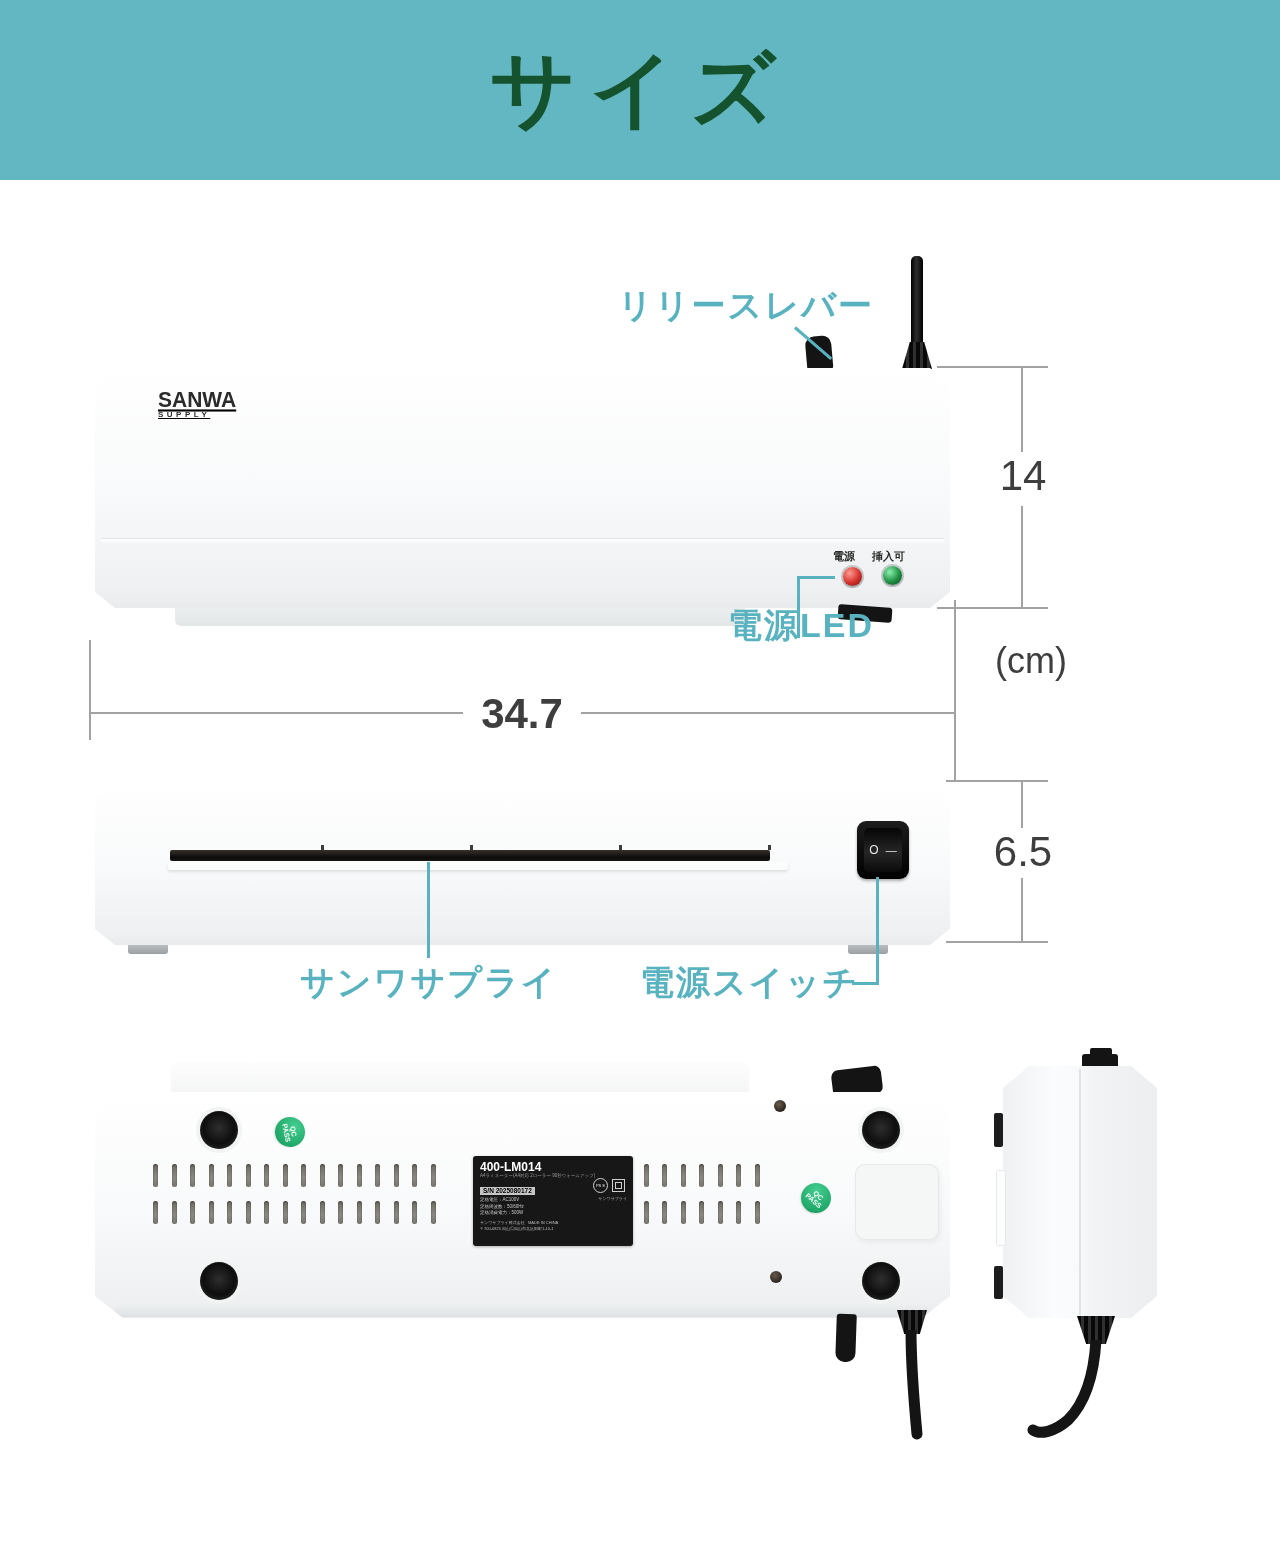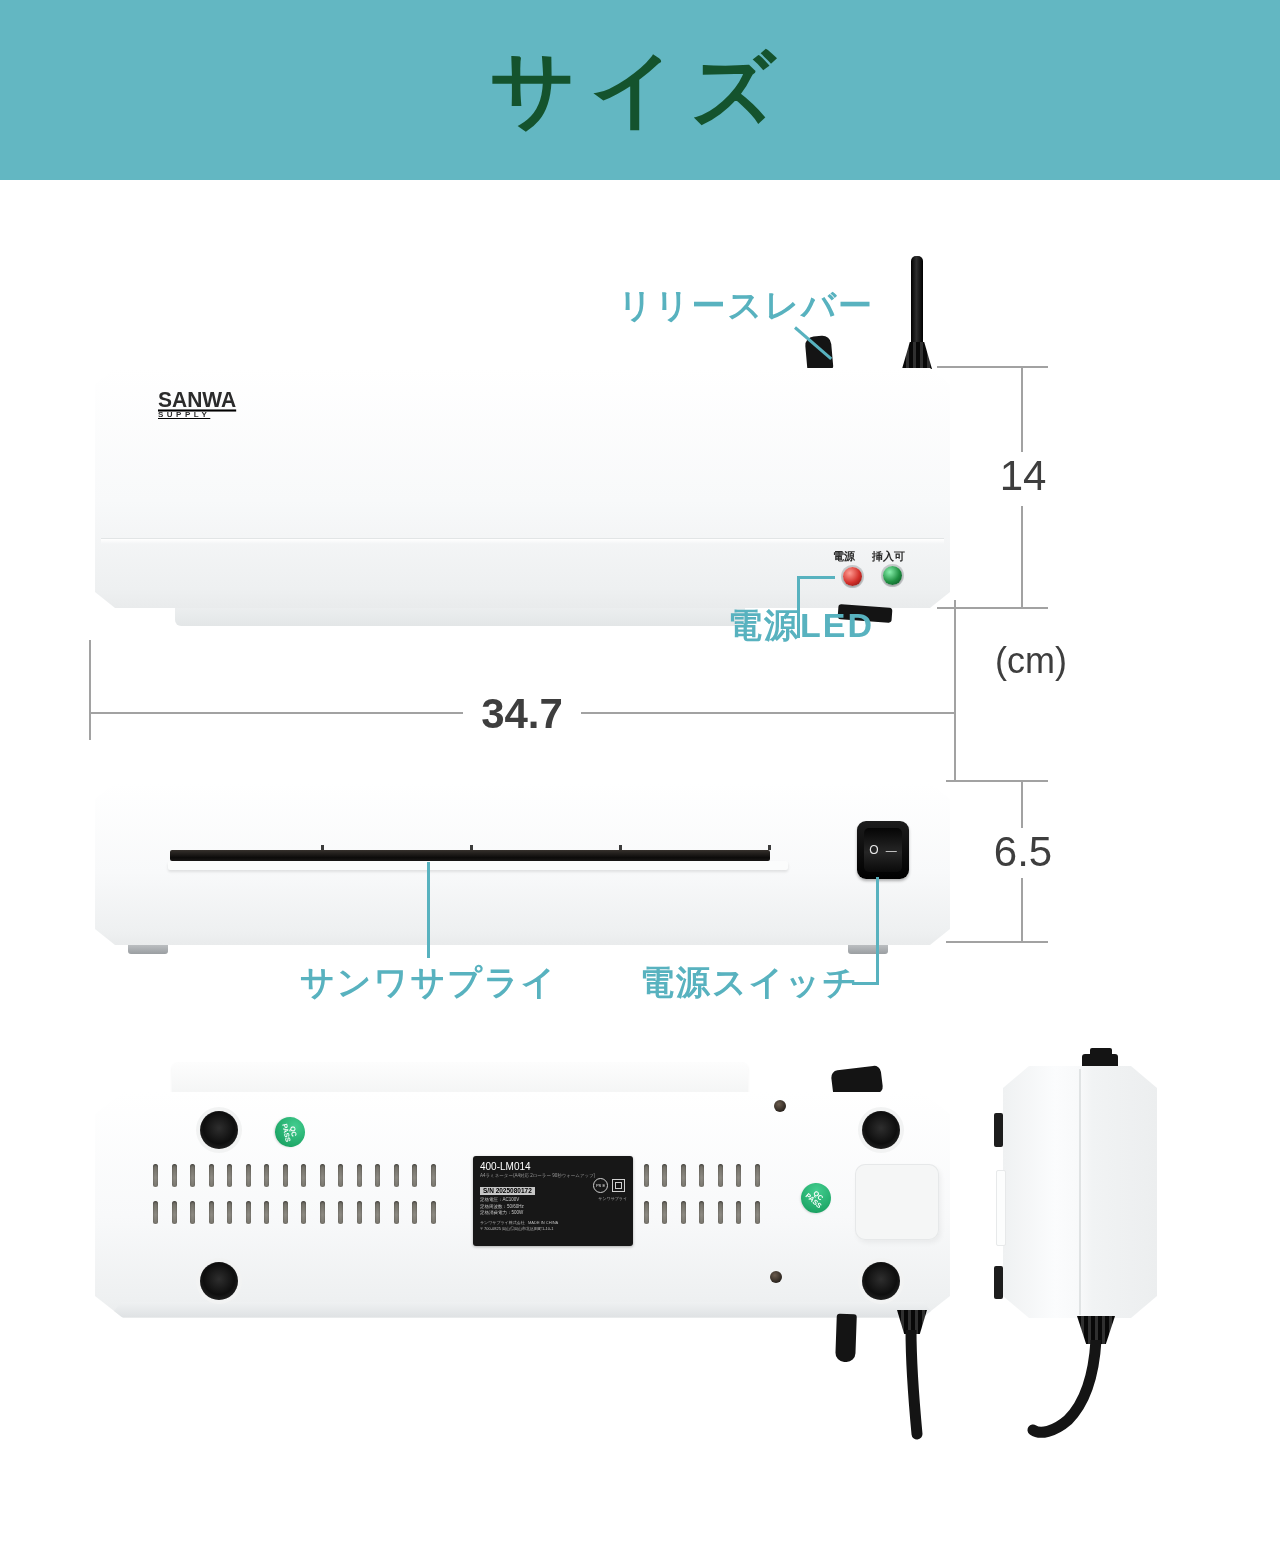--- a/index.html
+++ b/index.html
@@ -78,21 +78,21 @@
   .vent-row{display:flex;gap:13.5px;margin-bottom:14px;}
   .vent-slot{width:5px;height:23px;border-radius:3px;
              background:linear-gradient(180deg,#6f6c64,#8d8a82 60%,#7a776f);
              box-shadow:inset 0 1px 2px rgba(0,0,0,0.45),0 1px 0 rgba(255,255,255,0.8);}
   .panel{background:#f5f6f6;border-radius:10px;
          box-shadow:inset 0 0 0 1px #e6e8e9,2px 3px 5px rgba(0,0,0,0.05);}
 
   
   .spec{background:#171717;border-radius:3px;color:#c9c9c9;padding:6px 7px;
         box-shadow:0 1px 3px rgba(0,0,0,0.3);overflow:hidden;}
-  .spec-model{color:#fff;font-size:10px;font-weight:normal;line-height:10px;}
+  .spec-model{color:#fff;font-size:12px;font-weight:bold;line-height:10px;}
   .spec-sub{color:#9a9a9a;font-size:4.5px;line-height:7px;white-space:nowrap;}
   .spec-sn{display:inline-block;background:#c6c6c6;color:#000;font-size:6.5px;font-weight:bold;
            line-height:8px;padding:0 3px;margin:2px 0;}
   .spec-line{font-size:4.5px;line-height:6.5px;white-space:nowrap;}
   .spec-bottom{font-size:4px;line-height:6px;white-space:nowrap;color:#bdbdbd;}
   .pse-wrap{position:absolute;right:8px;top:22px;display:flex;gap:4px;align-items:center;}
   .pse-circle{width:13px;height:13px;border:1px solid #cfcfcf;border-radius:50%;
               color:#e6e6e6;font-size:4px;line-height:4px;display:flex;align-items:center;justify-content:center;text-align:center;}
   .pse-square{width:11px;height:11px;border:1px solid #cfcfcf;display:flex;align-items:center;justify-content:center;}
   .pse-square-inner{width:5px;height:5px;border:1px solid #cfcfcf;}

